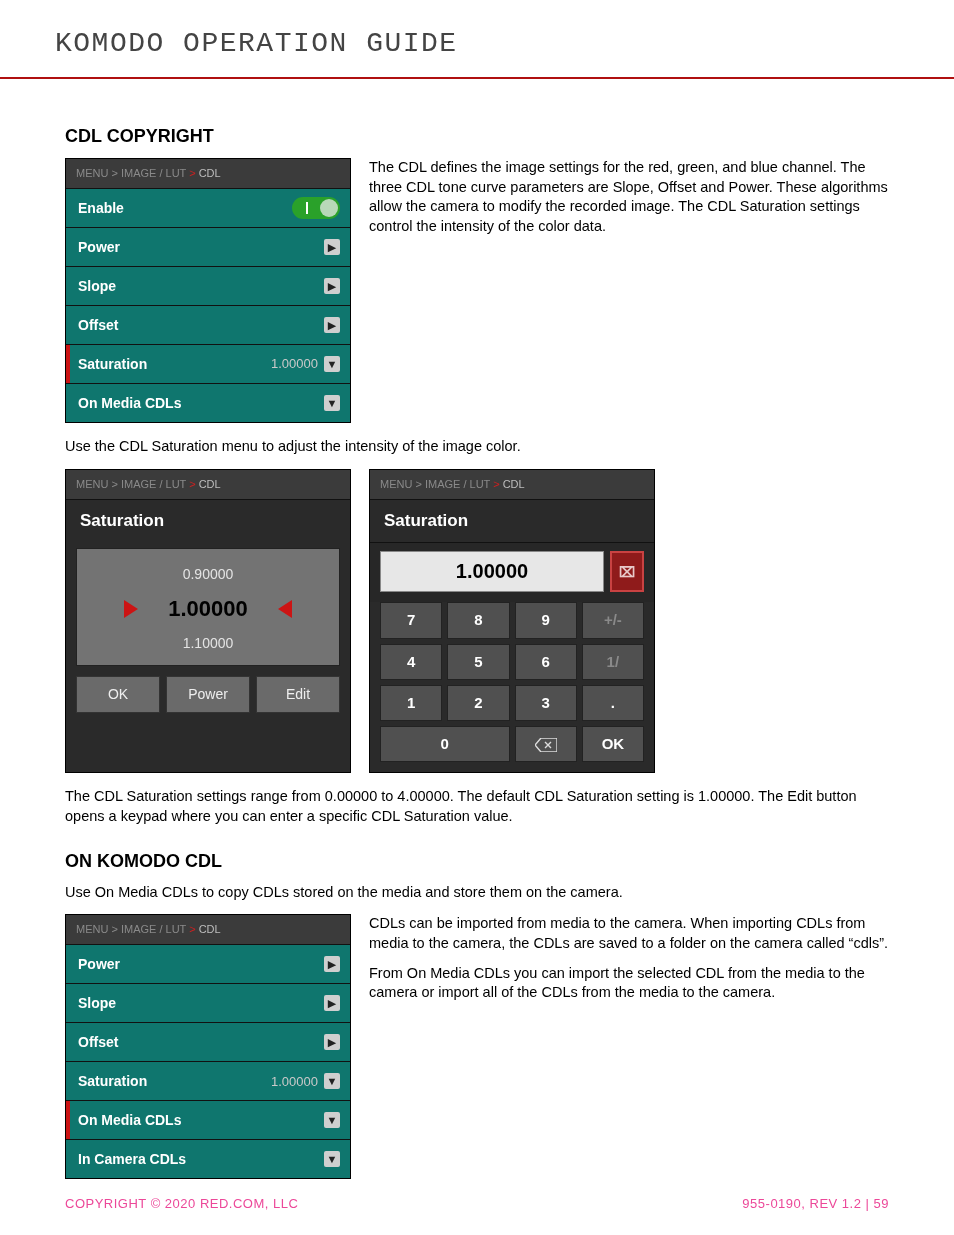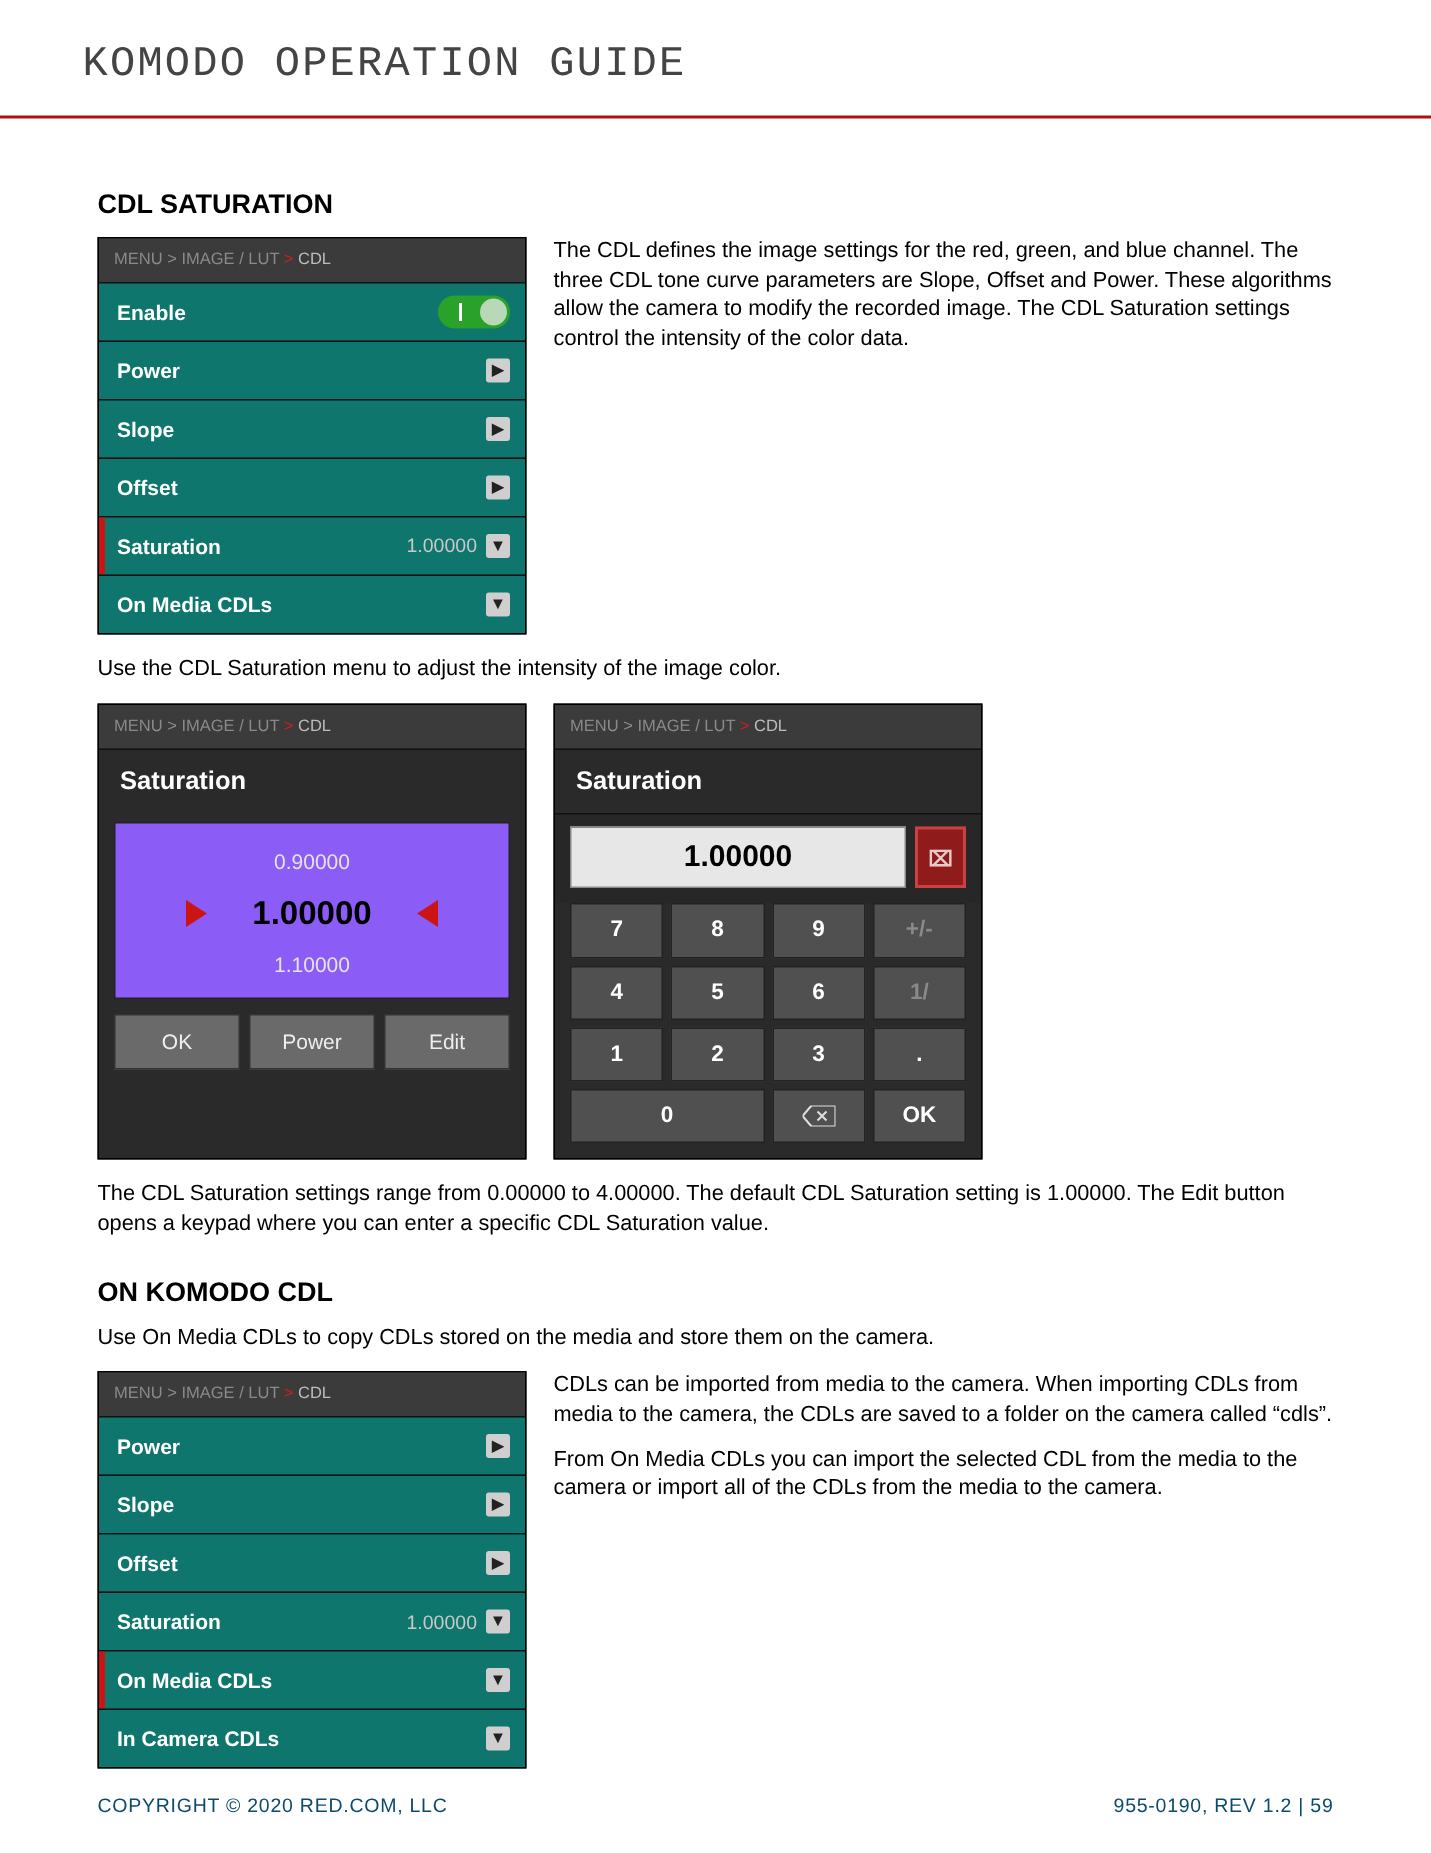--- a/index.html
+++ b/index.html
@@ -116,21 +116,21 @@
     color: #fff;
     flex-shrink: 0;
   }
   .sat-title {
     padding: 10px 14px;
     font-size: 17px;
     font-weight: bold;
     border-top: 1px solid #111;
   }
   .spinner {
-    background: #8b5cf6;
+    background: #737373;
     margin: 6px 10px 10px 10px;
     border: 1px solid #222;
     padding: 10px 0 6px 0;
     text-align: center;
     position: relative;
   }
   .spinner .minor { color: #e4e4e4; font-size: 14px; padding: 6px 0; }
   .spinner .major {
     font-size: 22px;
     font-weight: bold;
@@ -208,37 +208,37 @@
   .key.wide2 { grid-column: span 2; }
   .key.back svg { vertical-align: middle; }
 
   .footer {
     display: flex;
     justify-content: space-between;
     padding: 0 65px;
     position: absolute;
     bottom: 24px;
     width: 954px;
-    color: #0c4a6e;
+    color: #ec4899;
     font-size: 13px;
     letter-spacing: 0.5px;
     margin-top: 42px;
   }
   .page-wrap { position: relative; height: 1235px; }
 </style>
 </head>
 <body>
 <div class="page-wrap">
 
 <div class="page-header">KOMODO OPERATION GUIDE</div>
 <hr class="red-rule">
 
 <div class="content">
 
-  <h2 class="section">CDL SATURATION</h2>
+  <h2 class="section">CDL COPYRIGHT</h2>
 
   <div class="row">
 
     <div class="menu-panel">
       <div class="menu-breadcrumb">
         <span>MENU &gt; IMAGE / LUT</span>
         <span class="arrow"> &gt; </span>
         <span class="last">CDL</span>
       </div>
       <div class="menu-item">

